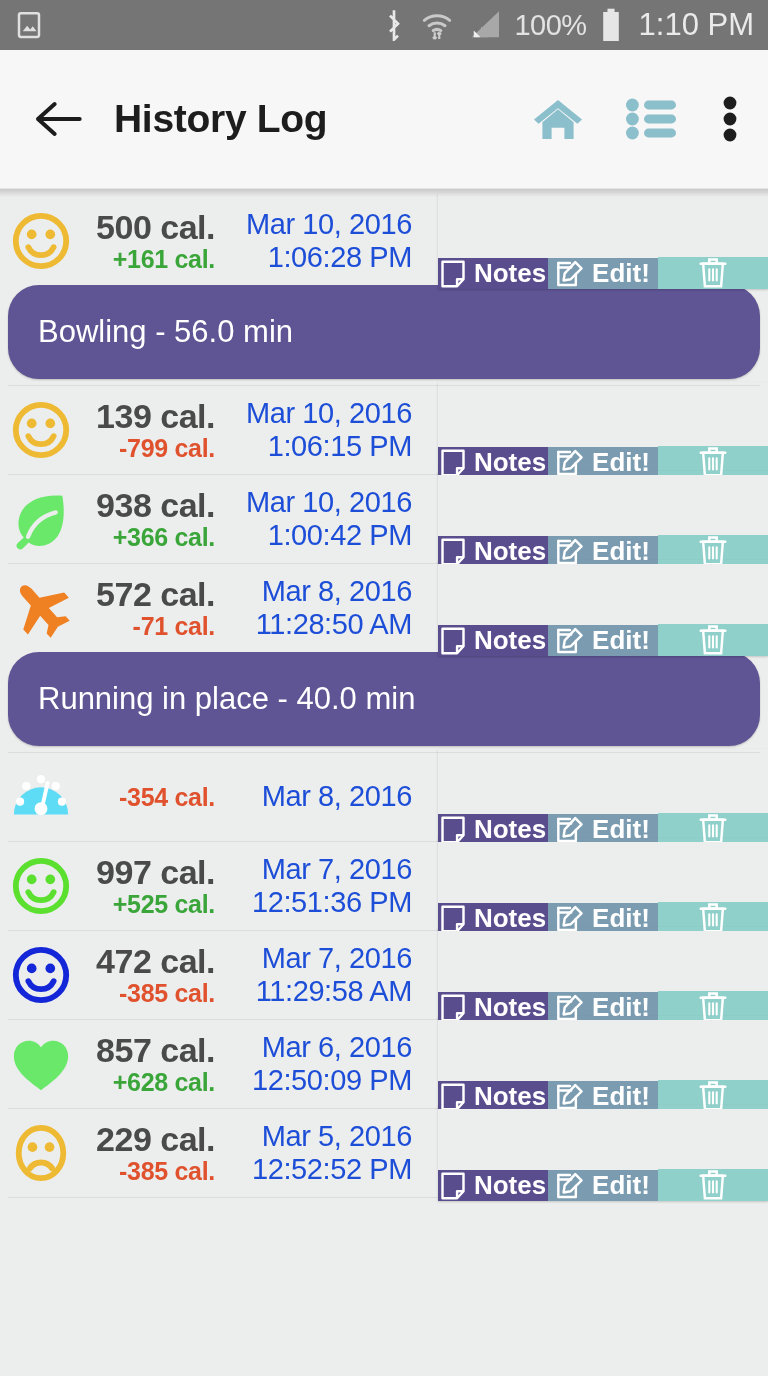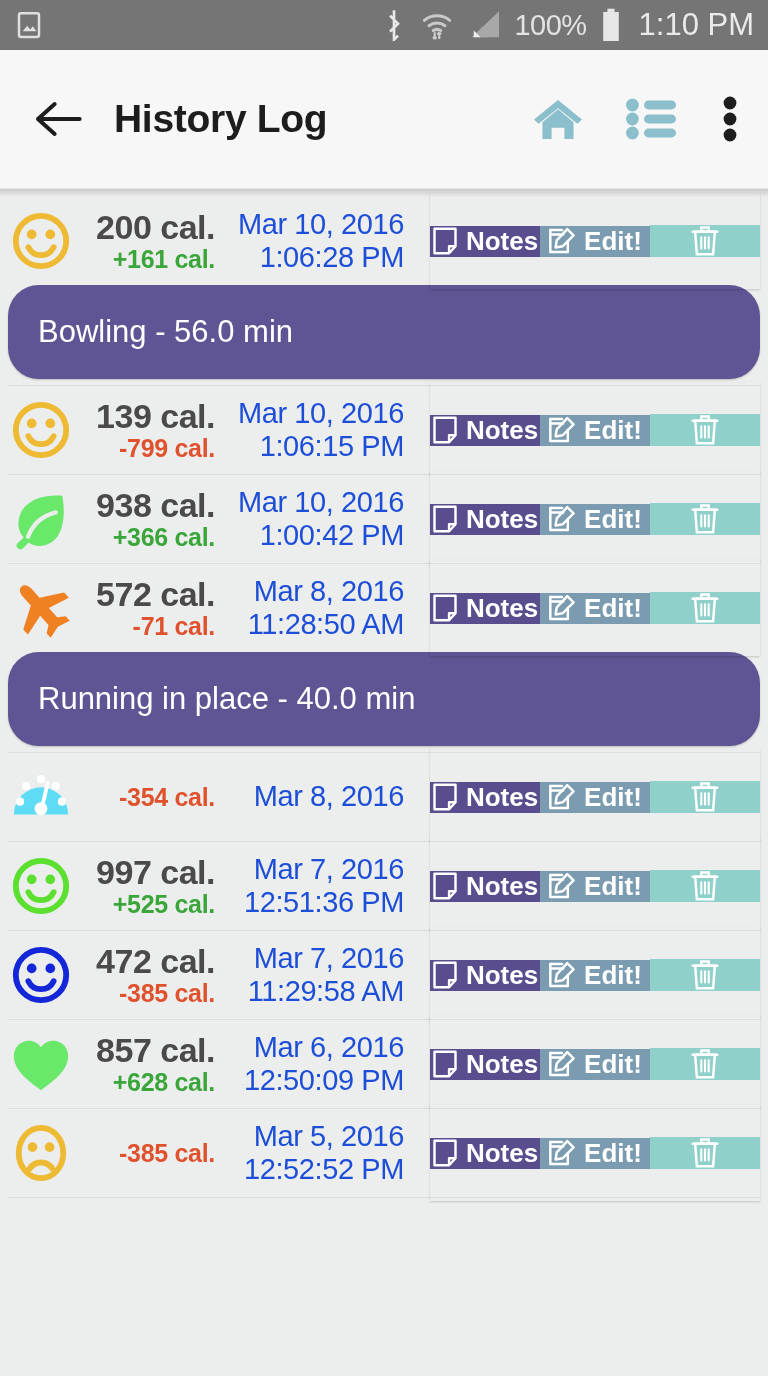--- a/index.html
+++ b/index.html
@@ -85,23 +85,22 @@
     flex:1;
     text-align:right;
     padding-right:26px;
     line-height:1.08;
     color:#1d4ed8;
   }
   .date-line{ font-size:29px; display:block; letter-spacing:-0.4px;}
   .time-line{ font-size:29px; display:block; letter-spacing:-0.4px; margin-top:1px;}
 
   .actions{
-    display:flex; align-items:center;
+    display:flex; align-items:flex-end;
     height:96px; align-self:center;
-    margin-right:8px;
     box-shadow:0 1px 2px rgba(0,0,0,.18);
   }
   .btn{
     display:flex; align-items:center; justify-content:center;
     gap:8px; color:#ffffff;
     font-size:26px; font-weight:700;
   }
   .btn-notes{ width:110px; background:#594d8e; }
   .btn-edit { width:110px; background:#7b9cb0; }
   .btn-del  { width:110px; background:#90d0ca; }
@@ -219,21 +218,21 @@
         <span>
             <svg width="62" height="62" viewBox="0 0 32 32">
               <circle cx="16" cy="16" r="13" fill="none" stroke="#eeba33" stroke-width="3"></circle>
                 <circle cx="11.2" cy="12.6" r="2.5" fill="#eeba33"></circle>
                 <circle cx="20.8" cy="12.6" r="2.5" fill="#eeba33"></circle>
                 <path d="M9.5 19.2a7.2 7.2 0 0 0 13 0" fill="none" stroke="#eeba33" stroke-width="3" stroke-linecap="round"></path>
             </svg>
           </span>
       </div>
       <div class="cal-cell">
-        <span class="cal-main">200 cal.</span>
+        <span class="cal-main">500 cal.</span>
         <span class="cal-delta delta-pos">+161 cal.</span>
       </div>
       <div class="date-cell">
         <span class="date-line">Mar 10, 2016</span>
         <span class="time-line">1:06:28 PM</span>
       </div>
       <div class="actions">
         <div class="btn btn-notes">
           <span>
               <svg width="26" height="28" viewBox="0 0 22 24">
@@ -671,20 +670,21 @@
         <span>
             <svg width="62" height="62" viewBox="0 0 32 32">
               <ellipse cx="16" cy="16" rx="11.5" ry="13" fill="none" stroke="#eeba33" stroke-width="3"></ellipse>
                 <circle cx="11.6" cy="13" r="2.5" fill="#eeba33"></circle>
                 <circle cx="20.4" cy="13" r="2.5" fill="#eeba33"></circle>
                 <path d="M10.2 24a7 7 0 0 1 11.6 0" fill="none" stroke="#eeba33" stroke-width="3" stroke-linecap="round"></path>
             </svg>
           </span>
       </div>
       <div class="cal-cell">
+        <span class="cal-main">229 cal.</span>
         <span class="cal-delta delta-neg">-385 cal.</span>
       </div>
       <div class="date-cell">
         <span class="date-line">Mar 5, 2016</span>
         <span class="time-line">12:52:52 PM</span>
       </div>
       <div class="actions">
         <div class="btn btn-notes">
           <span>
               <svg width="26" height="28" viewBox="0 0 22 24">

